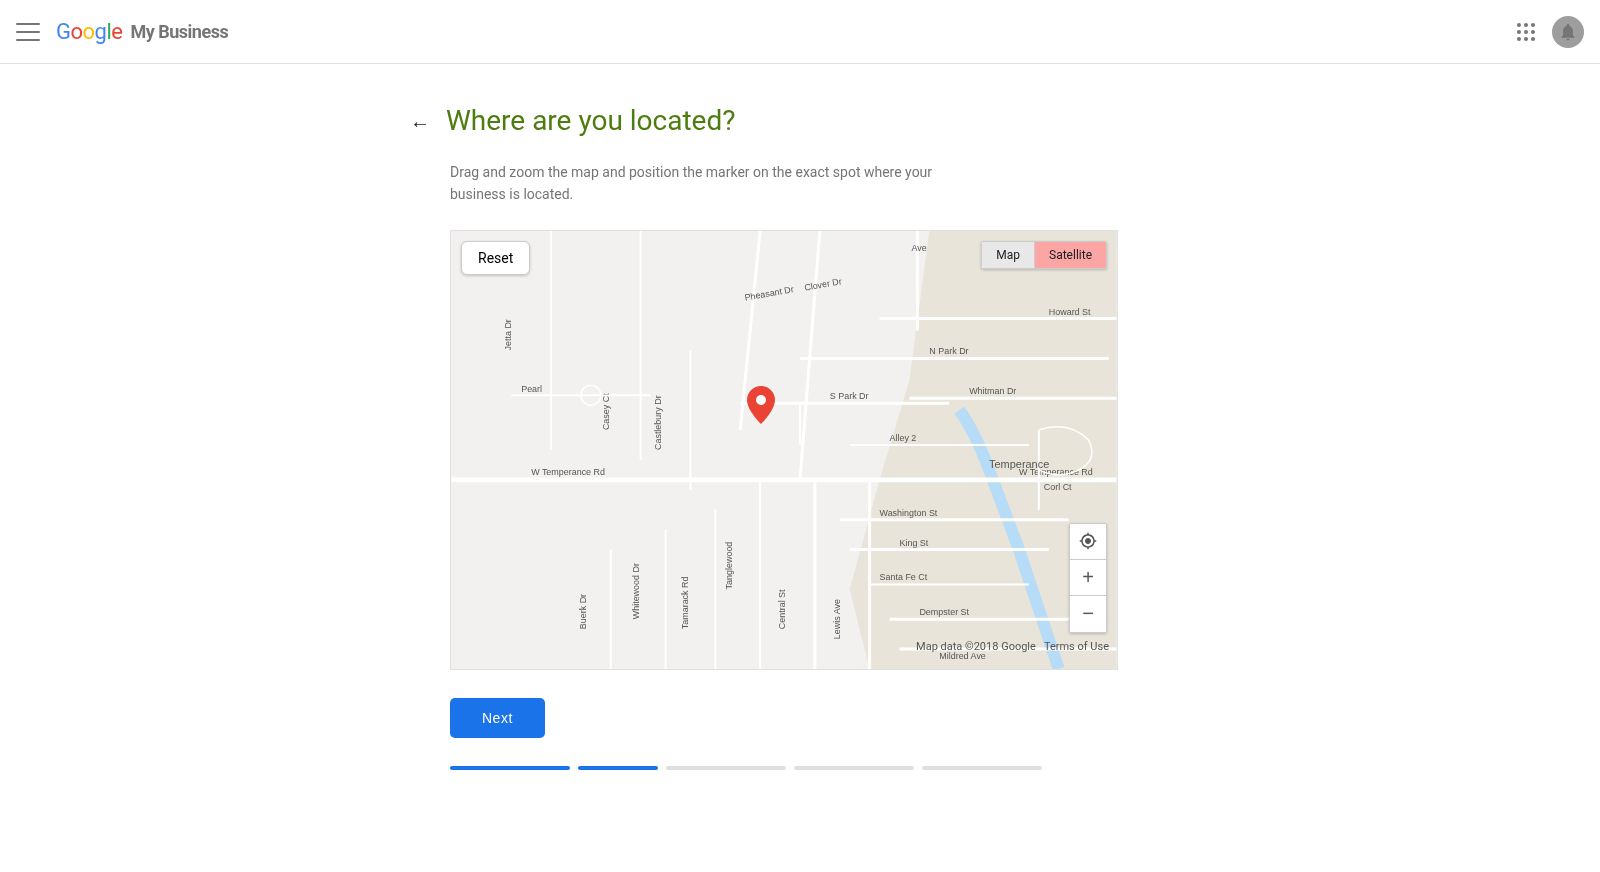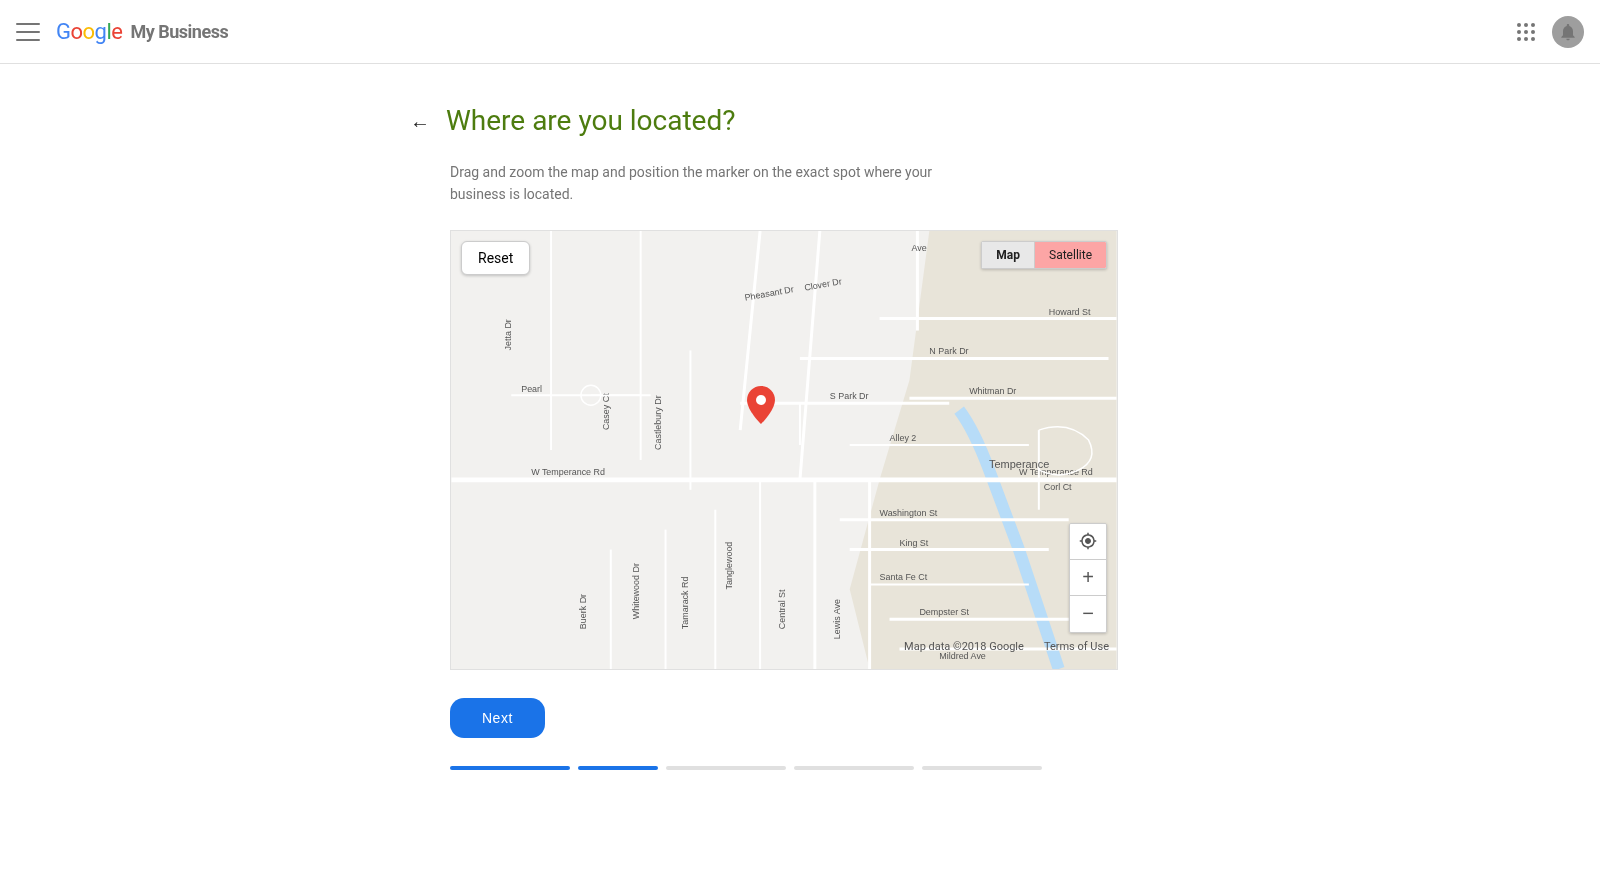--- a/index.html
+++ b/index.html
@@ -122,21 +122,21 @@
       padding: 6px 14px;
       font-size: 12px;
       cursor: pointer;
       background: #fca5a5;
       border: none;
       color: #212121;
       font-family: inherit;
     }
     .map-type-btn.active {
       background: #e8e8e8;
-      font-weight: 700;
+      font-weight: 400;
     }
     .map-type-divider {
       width: 1px; background: #ccc;
     }
 
     .reset-btn {
       position: absolute;
       top: 10px; left: 10px;
       padding: 8px 16px;
       background: #fff;
@@ -171,21 +171,21 @@
       cursor: pointer; font-size: 20px; color: #555;
       border-bottom: 1px solid #ccc;
     }
     .zoom-btn:last-child { border-bottom: none; }
 
     .map-footer {
       position: absolute;
       bottom: 0; right: 0;
       padding: 16px 8px;
       font-size: 11px; color: #555;
-      display: flex; gap: 20px;
+      display: flex; gap: 8px;
     }
     .terms-link {
       color: #555; cursor: pointer;
     }
 
     
     .map-marker {
       position: absolute;
       left: 310px; top: 155px;
       transform: translateX(-50%);
@@ -193,21 +193,21 @@
     }
 
     
     .next-btn {
       margin-left: 40px;
       margin-top: 28px;
       padding: 12px 32px;
       background: #1a73e8;
       color: #fff;
       border: none;
-      border-radius: 14px;
+      border-radius: 5px;
       font-size: 14px;
       font-weight: 500;
       cursor: pointer;
       letter-spacing: 0.5px;
     }
 
     
     .progress-bar-container {
       display: flex;
       gap: 8px;

